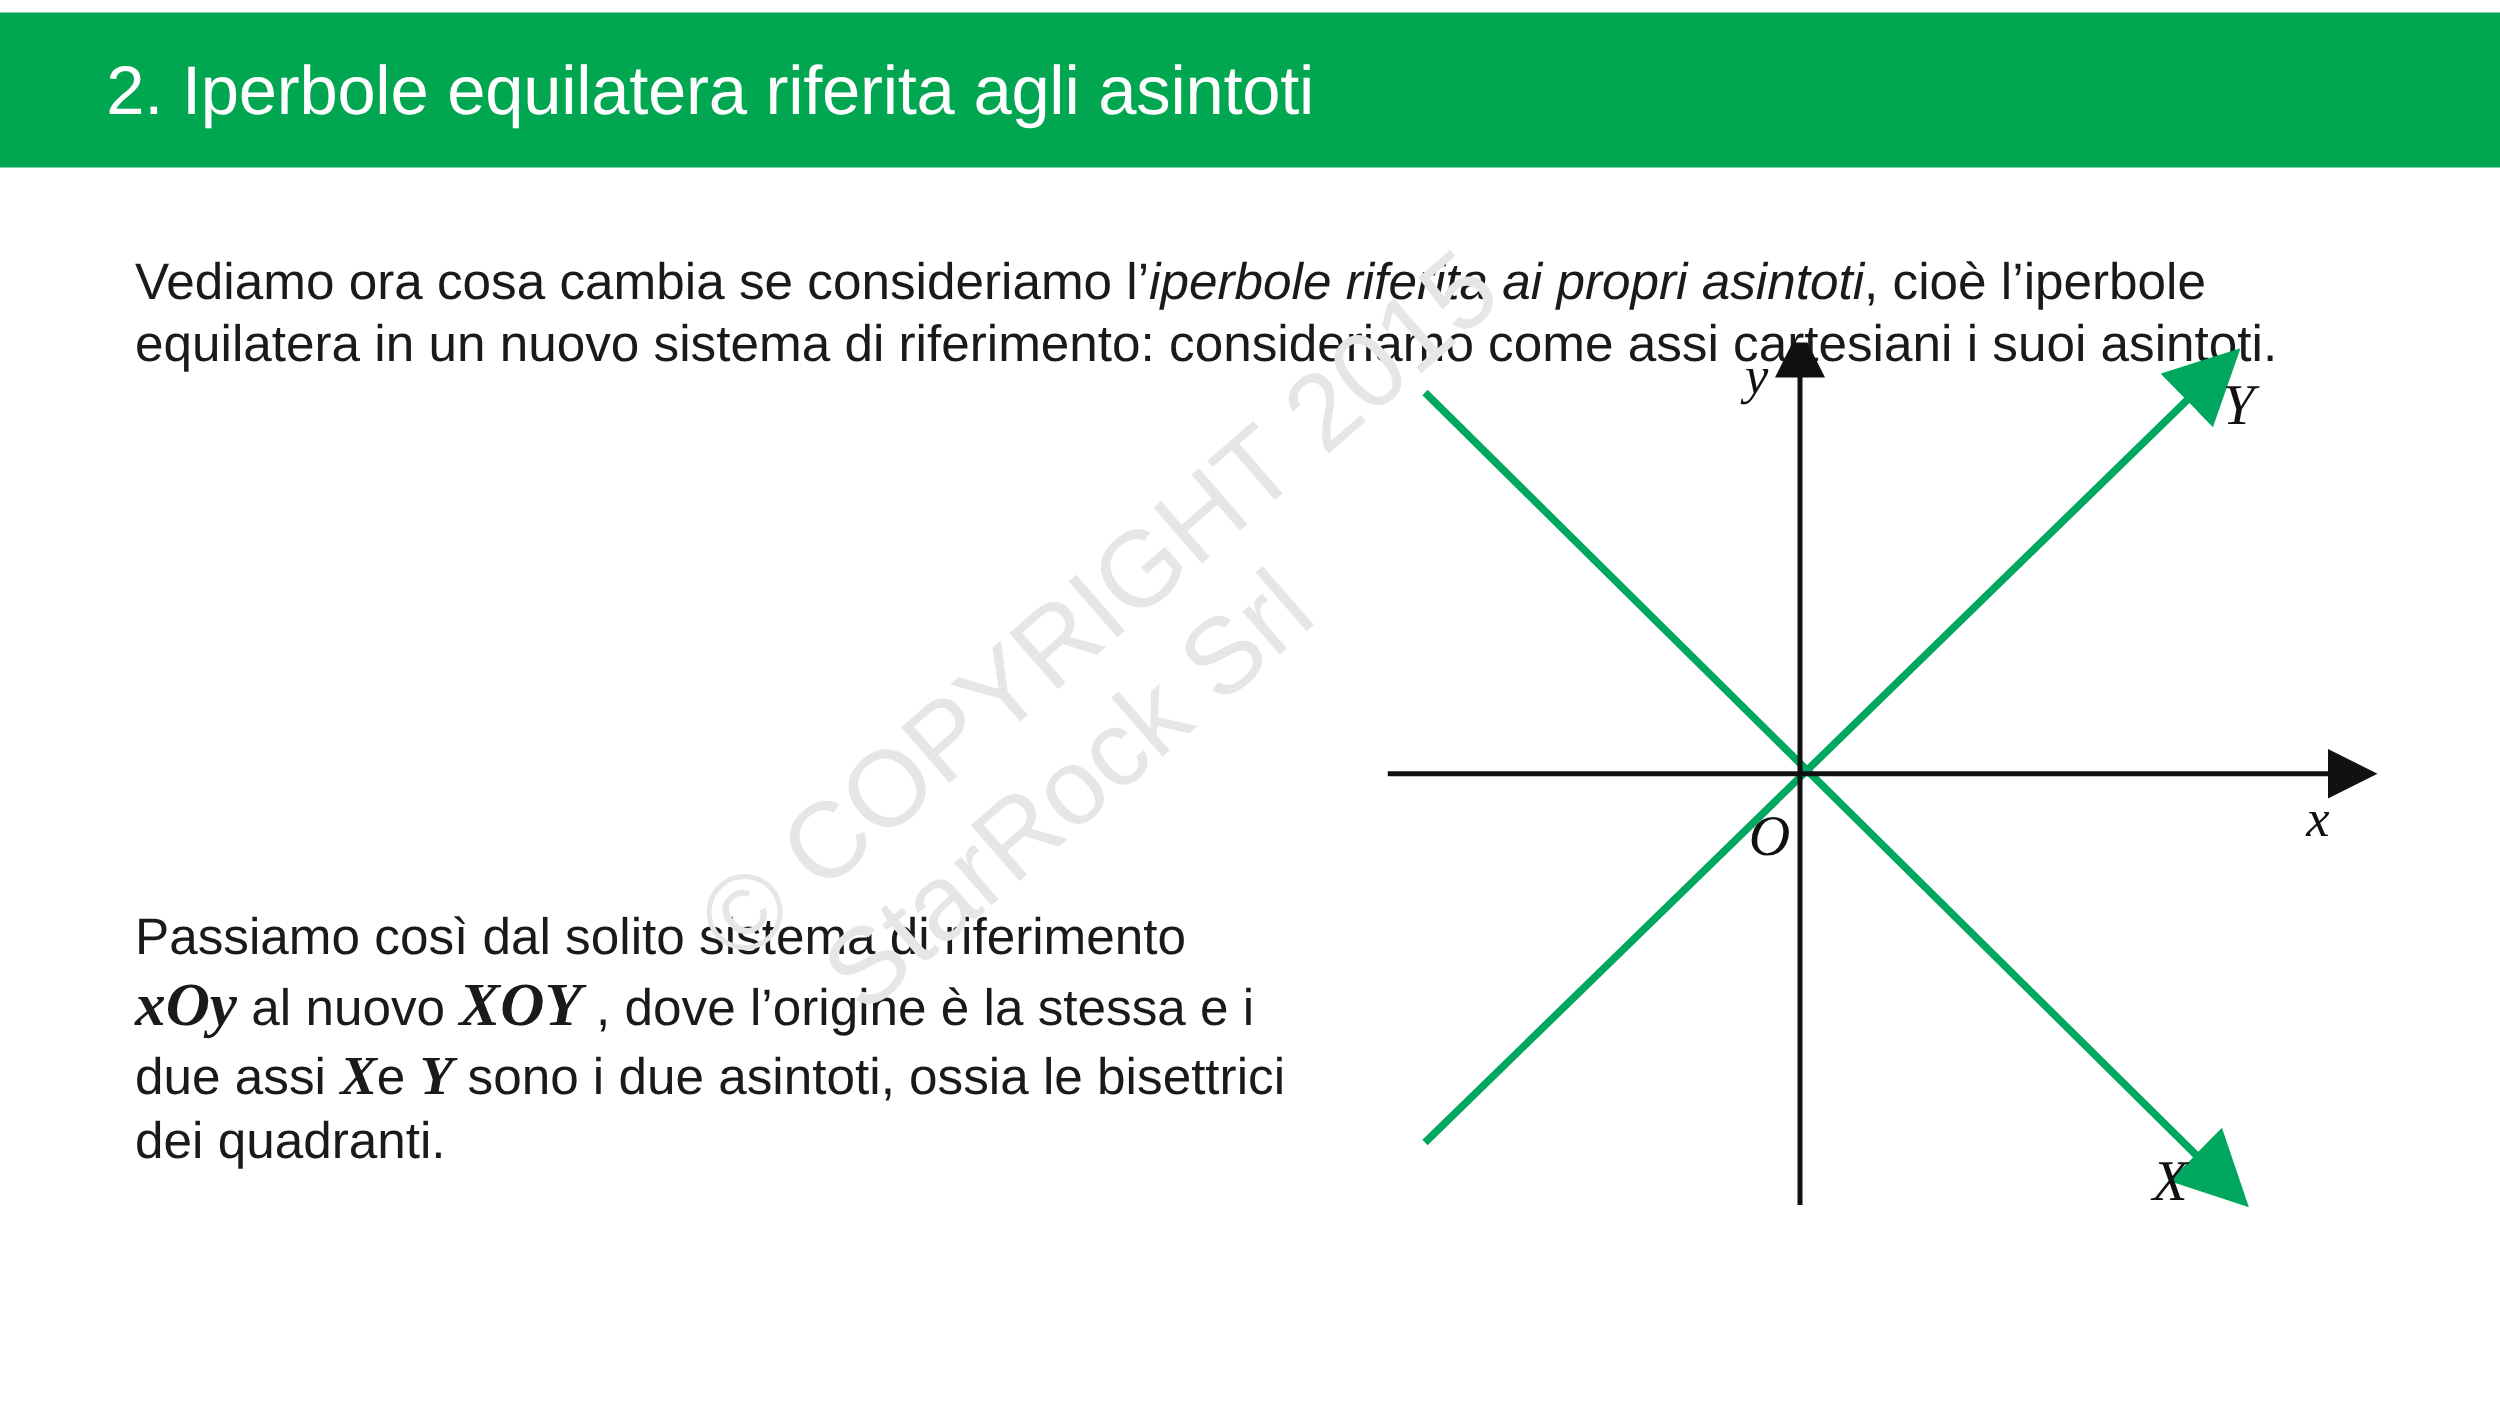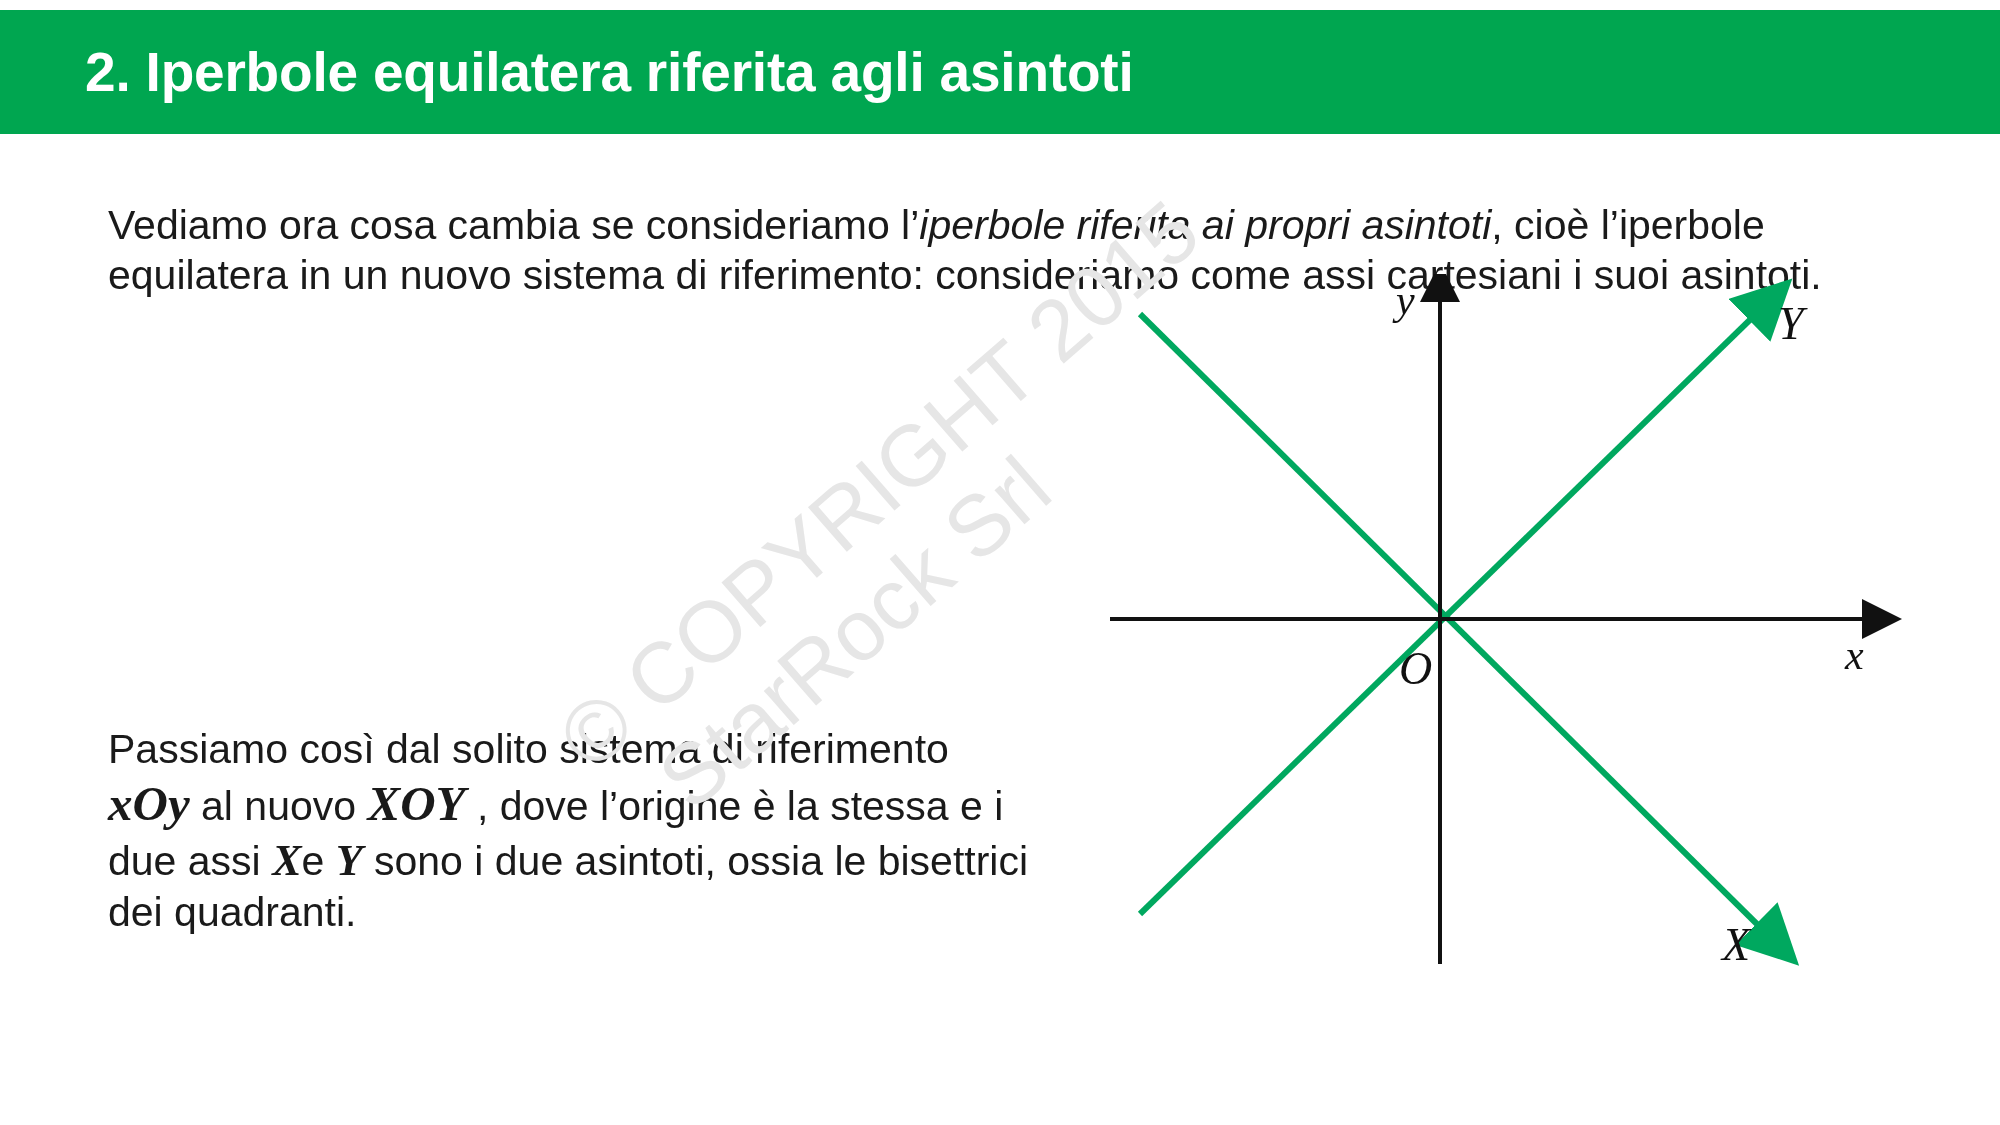--- a/index.html
+++ b/index.html
@@ -24,21 +24,21 @@
     width: 2000px;
     height: 124px;
     background: #00a650;
     display: flex;
     align-items: center;
   }
   .header-title {
     margin-left: 85px;
     color: #ffffff;
     font-size: 55px;
-    font-weight: bold;
+    font-weight: normal;
     letter-spacing: -0.2px;
     font-family: "Liberation Sans", sans-serif;
   }
 
   
   .content {
     position: absolute;
     left: 0;
     top: 134px;
     width: 2000px;

